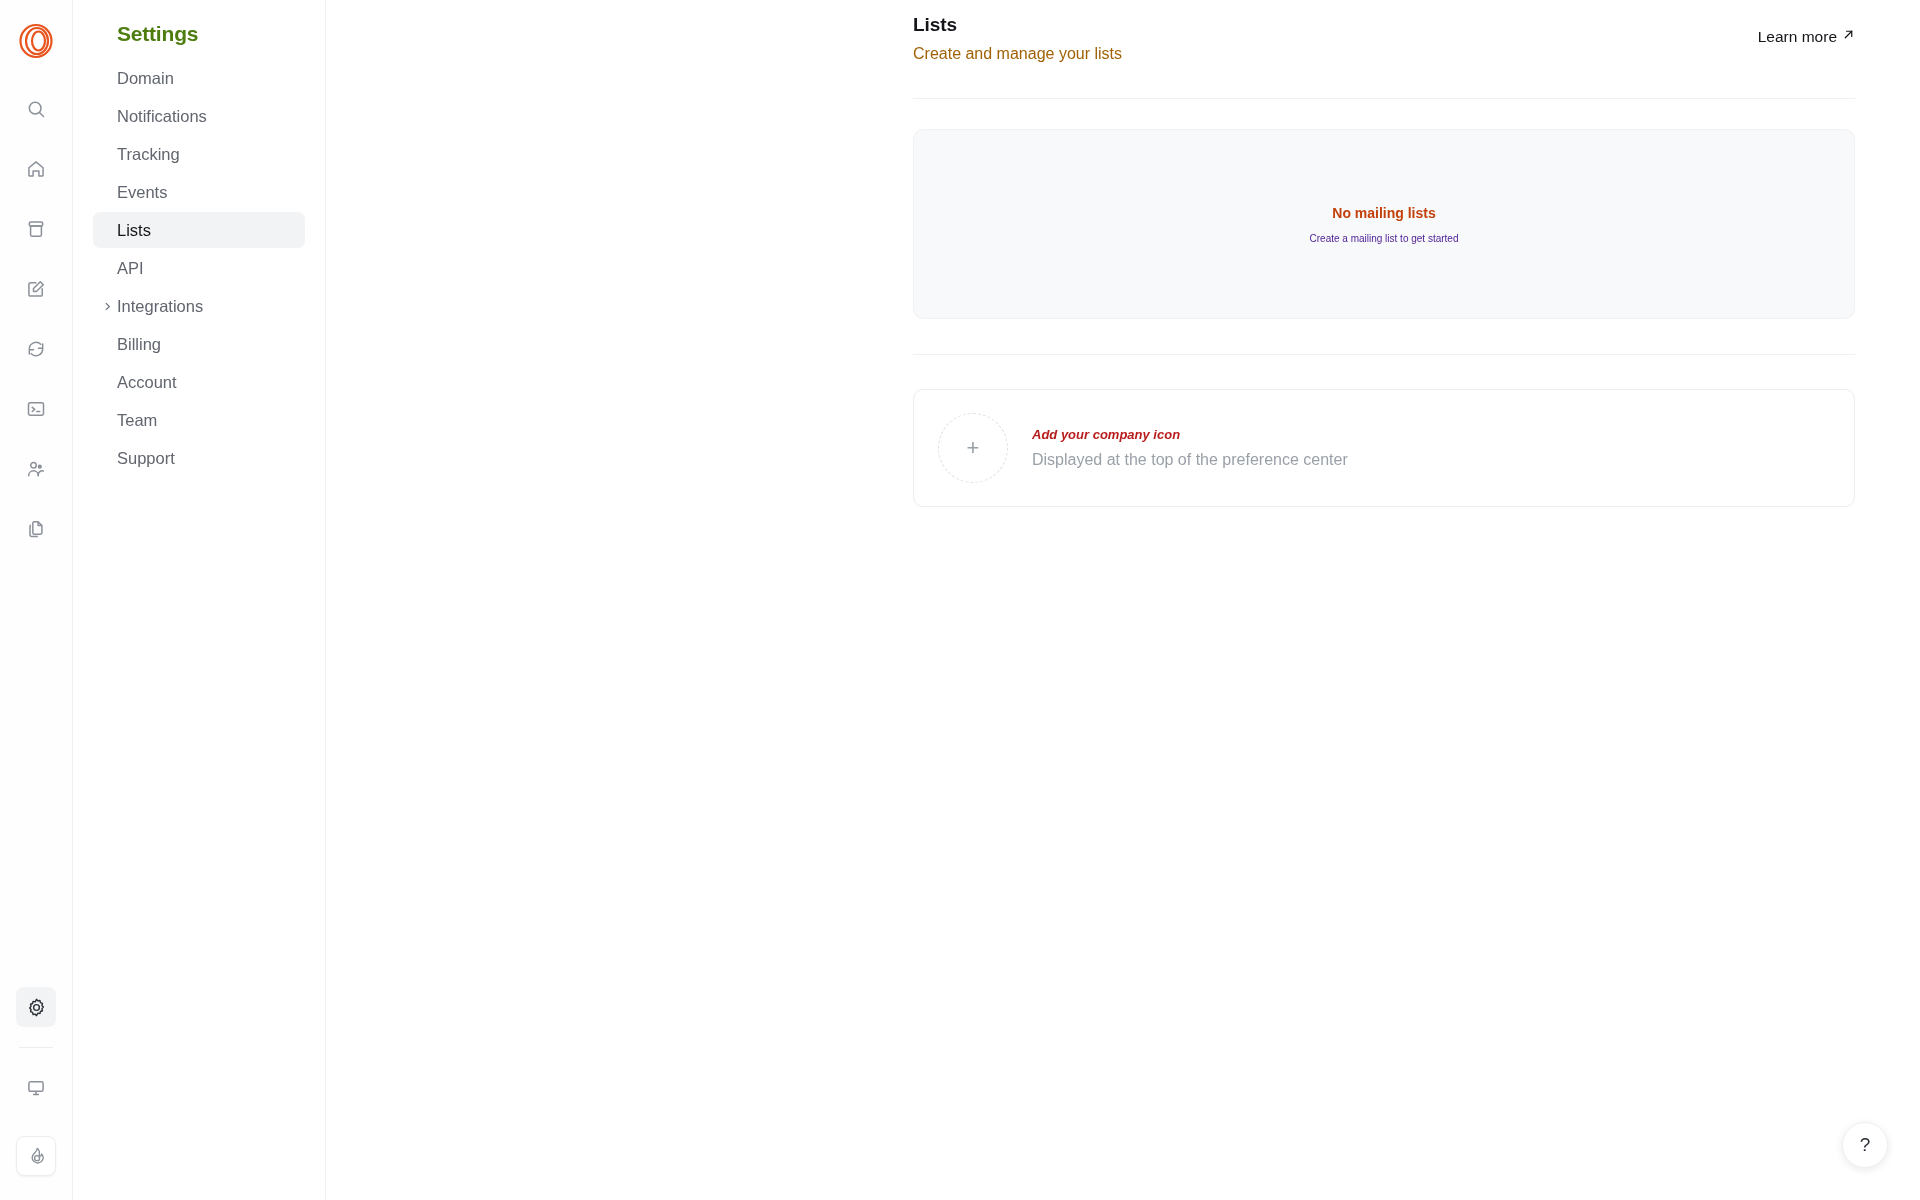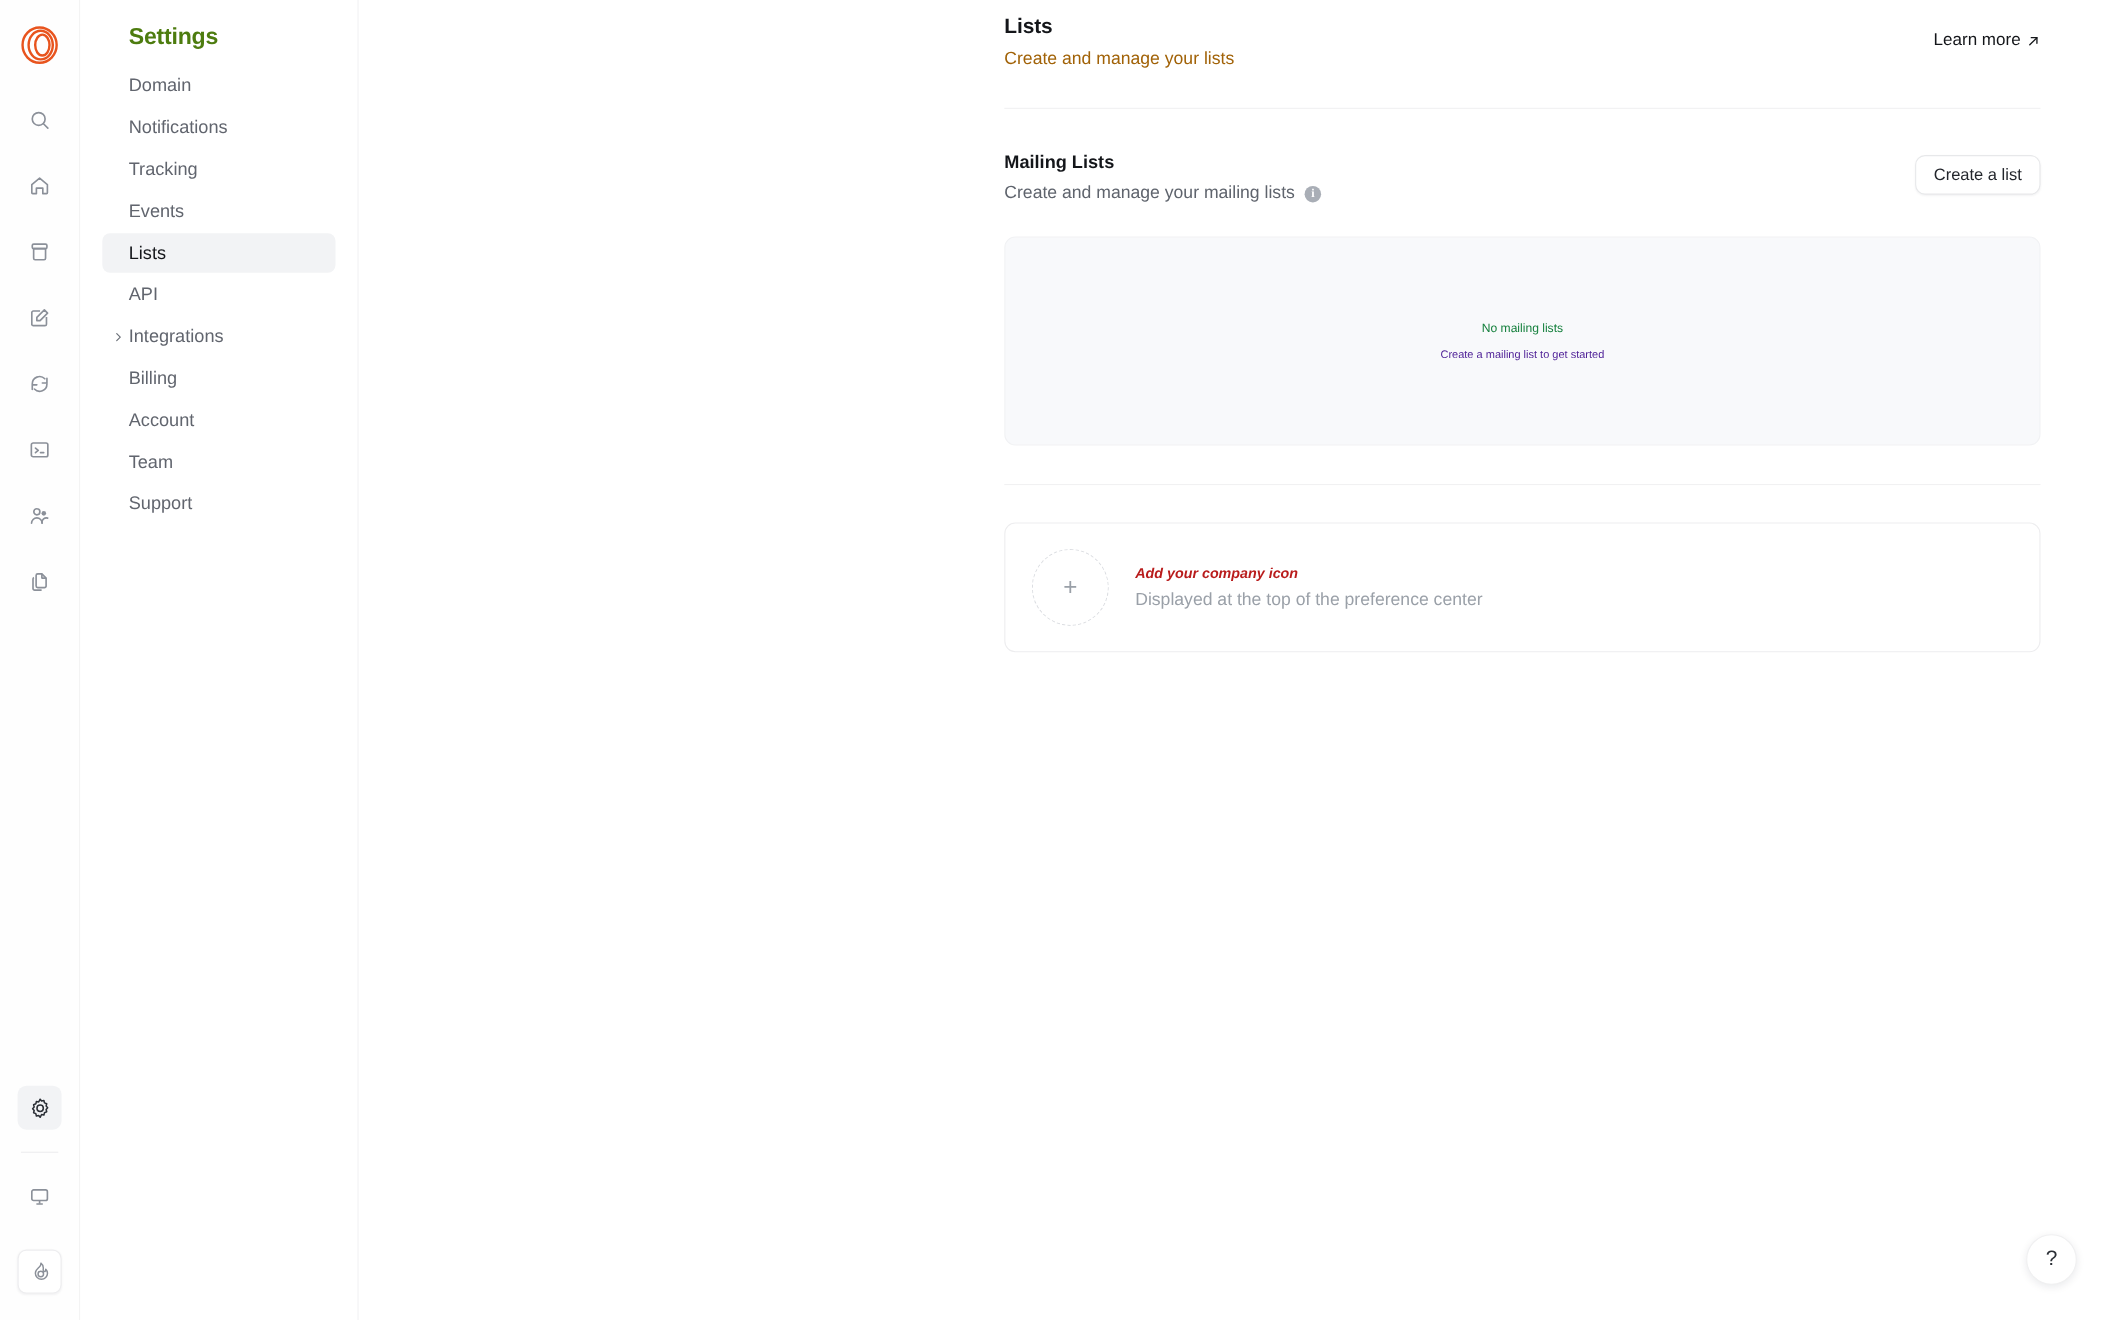--- a/index.html
+++ b/index.html
@@ -72,21 +72,21 @@
   }
 
   
   .main { flex: 1 1 auto; height: 1200px; position: relative; overflow: hidden; }
   .main-inner { width: 942px; margin: 0 0 0 587px; padding-top: 14px; }
 
   .page-head { display: flex; align-items: flex-start; justify-content: space-between; }
   .page-title { font-size: 19px; font-weight: 700; color: #14161a; letter-spacing: -0.1px; }
   .page-sub { font-size: 16px; color: #a16207; margin-top: 9px; }
   .learn-more {
-    font-size: 15.5px; color: #14161a; display: inline-flex; align-items: center; gap: 5px;
+    font-size: 15.5px; color: #14161a; display: inline-flex; align-items: flex-start; gap: 5px;
     cursor: pointer; margin-top: 14px; white-space: nowrap;
   }
 
   .hr { height: 1px; background: #f1f1f2; margin: 35px 0 0 0; }
 
   .section-head {
     display: flex; align-items: flex-start; justify-content: space-between;
     padding-top: 40px;
   }
   .section-title { font-size: 16.5px; font-weight: 700; color: #14161a; }
@@ -107,21 +107,21 @@
     background: #ffffff; border: 1px solid #e7e8ea; border-radius: 9px;
     box-shadow: 0 1px 2px rgba(16,24,40,.05);
     cursor: pointer; white-space: nowrap;
   }
 
   .empty-card {
     margin-top: 30px; height: 190px;
     background: #f8f9fb; border: 1px solid #f1f2f4; border-radius: 10px;
     display: flex; flex-direction: column; align-items: center; justify-content: center;
   }
-  .empty-title { font-size: 11px; font-weight: 400; color: #15803d; }
+  .empty-title { font-size: 14px; font-weight: 700; color: #c2410c; }
   .empty-sub { font-size: 10px; color: #4c1d95; margin-top: 12px; }
 
   .upload-card {
     margin-top: 34px; height: 118px;
     background: #ffffff; border: 1px solid #ededef; border-radius: 10px;
     display: flex; align-items: center; padding: 0 24px; gap: 24px;
     cursor: pointer;
   }
   .upload-circle {
     width: 70px; height: 70px; border-radius: 50%;
@@ -301,30 +301,20 @@
           <span>Learn more</span>
           <svg width="13" height="13" viewBox="0 0 24 24" fill="none" stroke="currentColor" stroke-width="2.2" stroke-linecap="round" stroke-linejoin="round">
             <line x1="6" y1="18" x2="18" y2="6"></line>
               <polyline points="8.5,6 18,6 18,15.5"></polyline>
           </svg>
         </div>
       </div>
 
       <div class="hr"></div>
 
-      <div class="section-head">
-        <div>
-          <div class="section-title">Mailing Lists</div>
-          <div class="section-sub">
-            <span>Create and manage your mailing lists</span>
-            <span class="info-icon">i</span>
-          </div>
-        </div>
-        <button class="primary-btn">Create a list</button>
-      </div>
 
       <div class="empty-card">
         <div class="empty-title">No mailing lists</div>
         <div class="empty-sub">Create a mailing list to get started</div>
       </div>
 
       <div class="hr"></div>
 
       <div class="upload-card">
         <div class="upload-circle">+</div>

